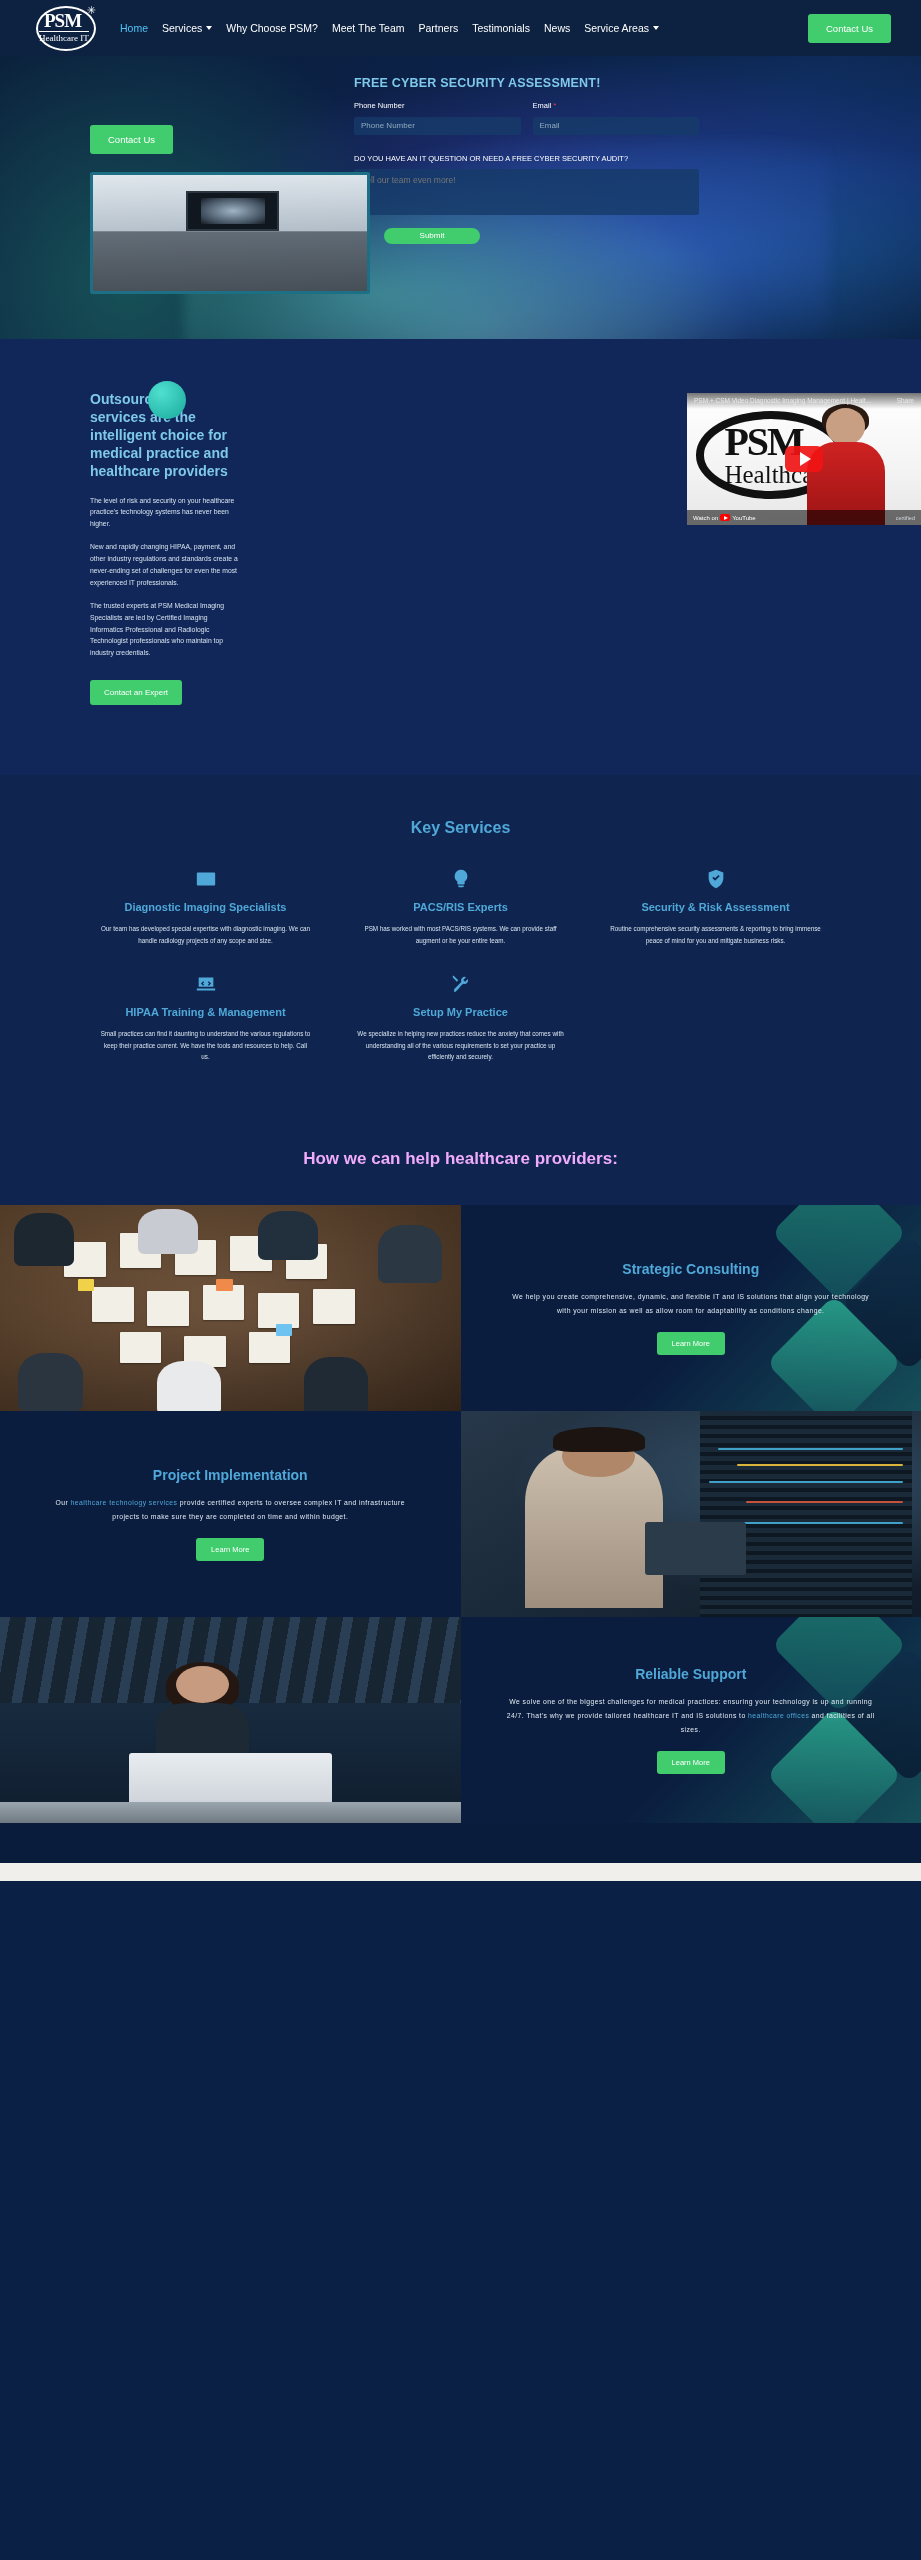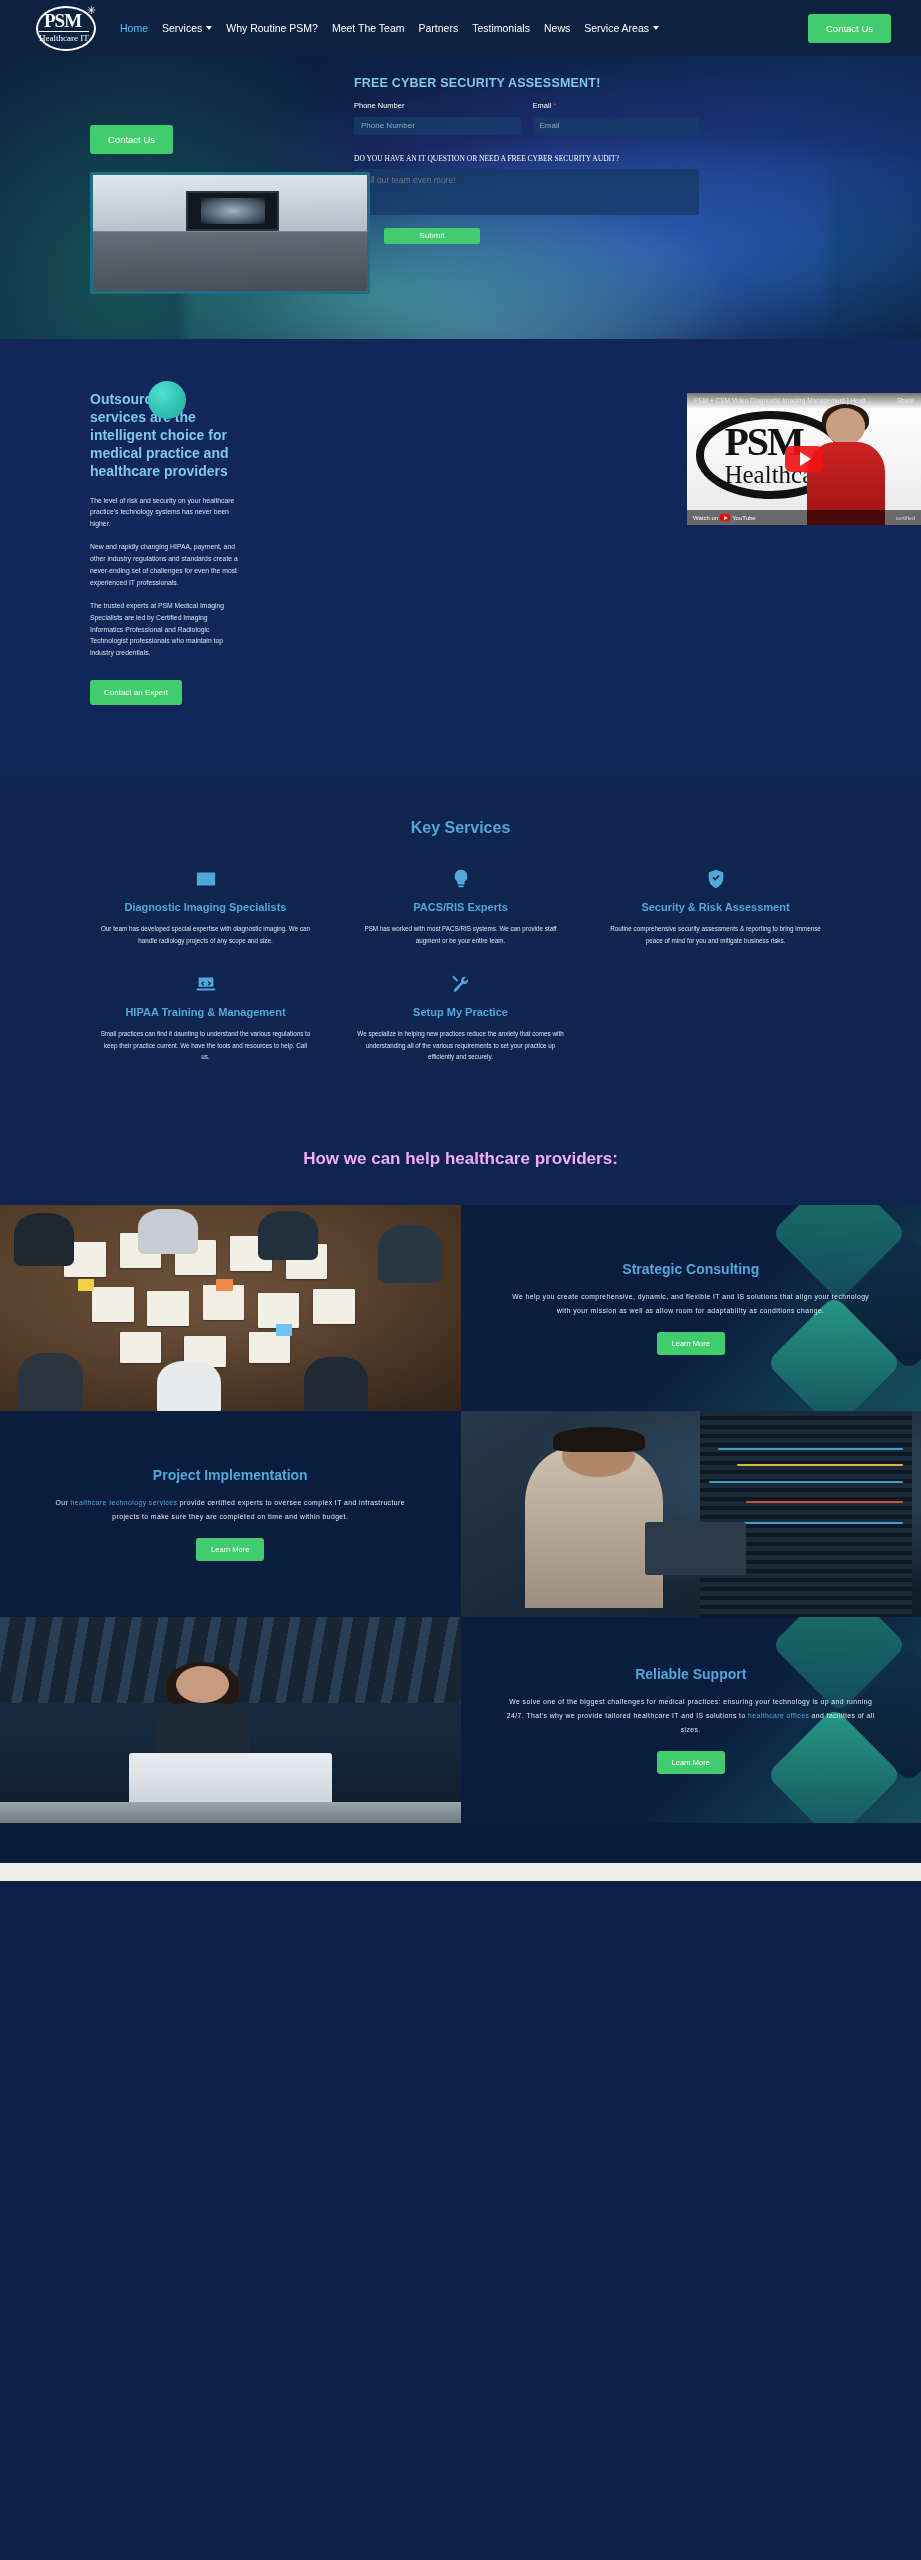--- a/index.html
+++ b/index.html
@@ -202,38 +202,37 @@
     box-shadow:0 0 0 0 #fff;
   }
   .form-label-big{
     font-size:7.5px;
     line-height:1.9;
     color:#ffffff;
     text-transform:uppercase;
     margin:17px 0 3px;
     display:block;
     max-width:300px;
-    font-family:Liberation Serif, serif;
   }
   .textarea{
     width:100%;height:46px;
     background:rgba(22,58,105,.82);
     border:none;border-radius:2px;
     color:#9fb3c6;font-size:8.5px;
     padding:6px 8px;
     font-family:"Liberation Sans", sans-serif;
     resize:none;outline:none;
   }
   .submit-btn{
     display:block;
     margin:9px 0 0 0;
     width:96px;height:16px;
     background:#41cd6d;
     color:#fff;font-size:8px;
-    border:none;border-radius:2px;
+    border:none;border-radius:8px;
     cursor:pointer;
     font-family:"Liberation Sans", sans-serif;
   }
   .submit-wrap{padding-left:30px;}
 
   
   .outsourced{
     position:relative;
     background:#11275a;
     padding:52px 0 70px;
@@ -525,21 +524,21 @@
   </div>
   <div class="nav">
     <div class="nav-item active">
         <span>Home</span>
       </div>
     <div class="nav-item">
         <span>Services</span>
         <i class="caret"></i>
       </div>
     <div class="nav-item">
-        <span>Why Routine PSM?</span>
+        <span>Why Choose PSM?</span>
       </div>
     <div class="nav-item">
         <span>Meet The Team</span>
       </div>
     <div class="nav-item">
         <span>Partners</span>
       </div>
     <div class="nav-item">
         <span>Testimonials</span>
       </div>

